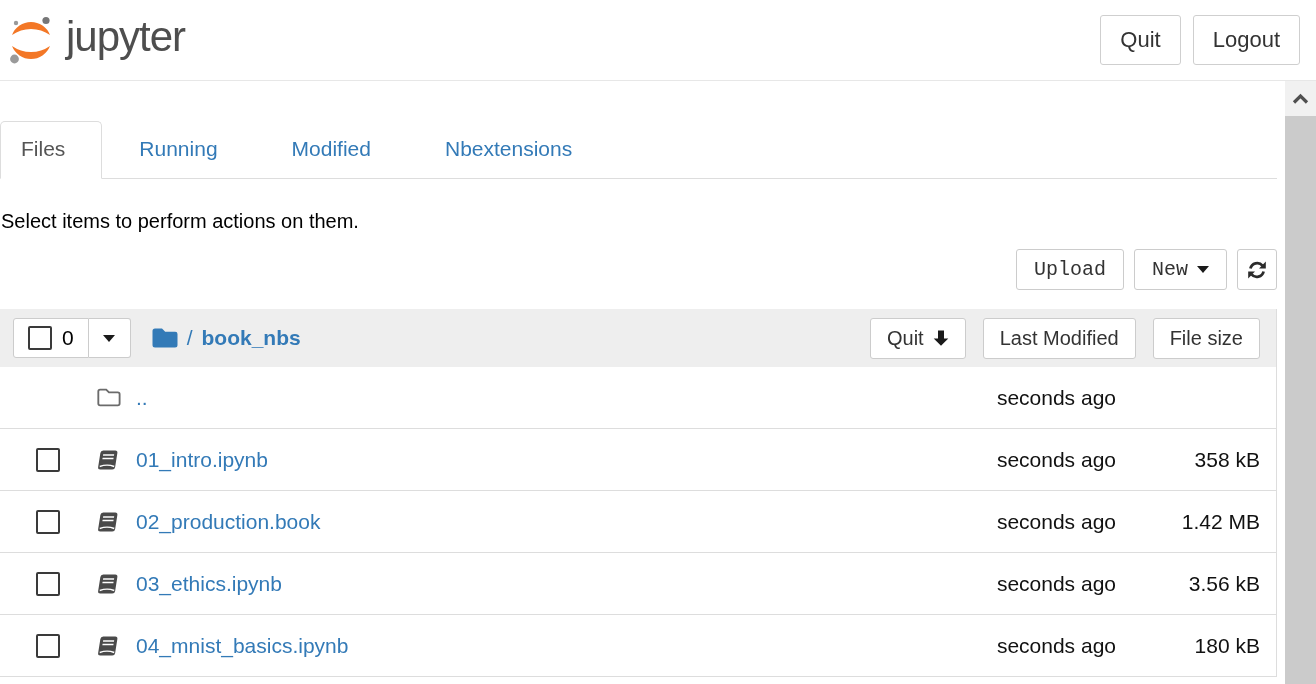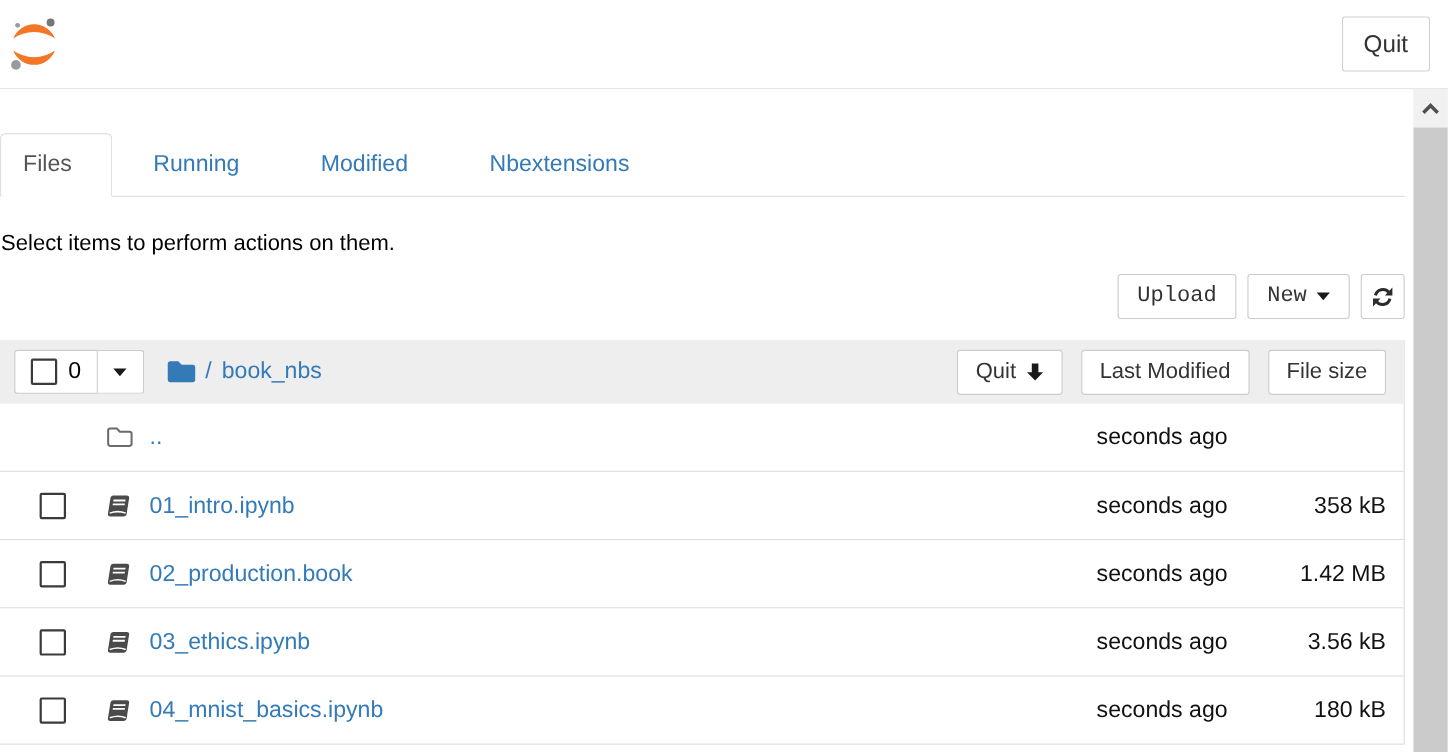--- a/index.html
+++ b/index.html
@@ -48,21 +48,21 @@
   .list { margin-top:19px; border-right:1px solid #ddd; }
   .list-header { background:#eee; height:58px; display:flex; align-items:center;
                  padding:0 16px 0 13px; }
   .btn-group { display:inline-flex; height:40px; }
   .bg-left { border-radius:3px 0 0 3px; padding:0 14px; gap:10px; font-size:21px; color:#000; }
   .bg-right { border-radius:0 3px 3px 0; border-left:none; width:42px; }
   .cbx { appearance:none; -webkit-appearance:none; width:24px; height:24px; background:#fff;
          border:2px solid #3a3a3a; border-radius:2px; margin:0; cursor:pointer; }
   .breadcrumb { display:flex; align-items:center; margin-left:20px; font-size:21px; gap:9px; }
   .breadcrumb a { color:#337ab7; text-decoration:none; cursor:pointer; }
-  .crumb-current { font-weight:normal; }
+  .crumb-current { font-weight:bold; }
   .spacer { flex:1; }
   .sort-btn { font-size:20px; height:41px; padding:8px 16px; }
   .sort-btn + .sort-btn { margin-left:17px; }
   .name-arrow { margin-left:9px; }
 
   
   .row { height:62px; display:flex; align-items:center; border-bottom:1px solid #ddd;
          padding-left:36px; font-size:21px; }
   .row-cbx-slot { width:60px; display:flex; align-items:center; }
   .row-icon-slot { width:27px; display:flex; align-items:center; }
@@ -76,23 +76,25 @@
 
 <div class="top-header">
   <div class="logo">
     <svg viewBox="0 0 46 52">
       <circle cx="8" cy="9" r="2.2" fill="#9a9a9a"></circle>
       <circle cx="38" cy="6.5" r="3.6" fill="#767677"></circle>
       <circle cx="6.5" cy="45" r="4.4" fill="#9a9a9a"></circle>
       <path d="M4 21 A20.4 20.4 0 0 1 42 21 A33 33 0 0 0 4 21 Z" fill="#f37726"></path>
       <path d="M4 32 A20.4 20.4 0 0 0 42 32 A33 33 0 0 1 4 32 Z" fill="#f37726"></path>
     </svg>
+    <span class="logo-text">jupyter</span>
   </div>
   <div class="header-buttons">
     <button class="btn hdr-btn">Quit</button>
+    <button class="btn hdr-btn">Logout</button>
   </div>
 </div>
 
 <div class="scrollbar">
   <div class="scroll-up">
     <svg width="19" height="12" viewBox="0 0 19 12">
       <polyline points="3,9.5 9.5,3 16,9.5" fill="none" stroke="#505050" stroke-width="3.2"></polyline>
     </svg>
   </div>
   <div class="scroll-thumb"></div>

